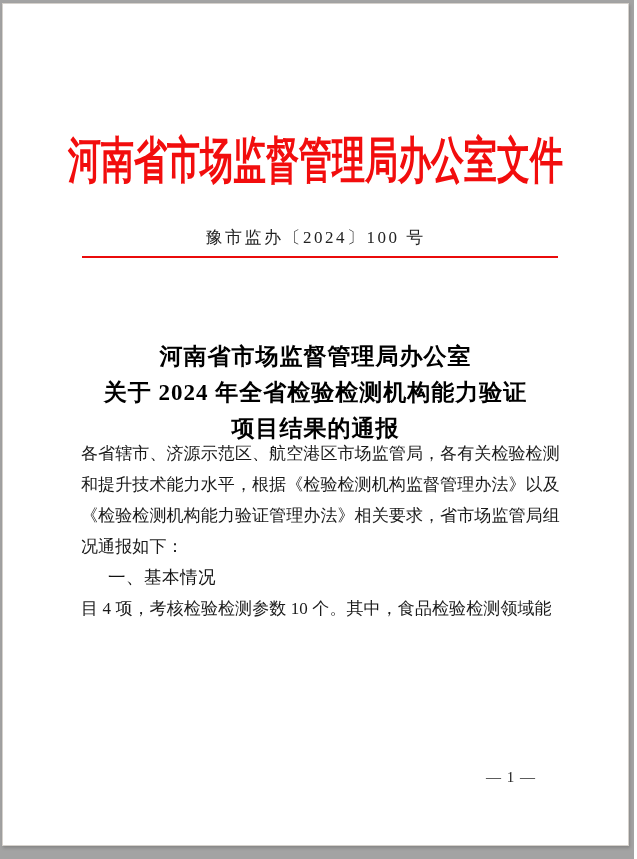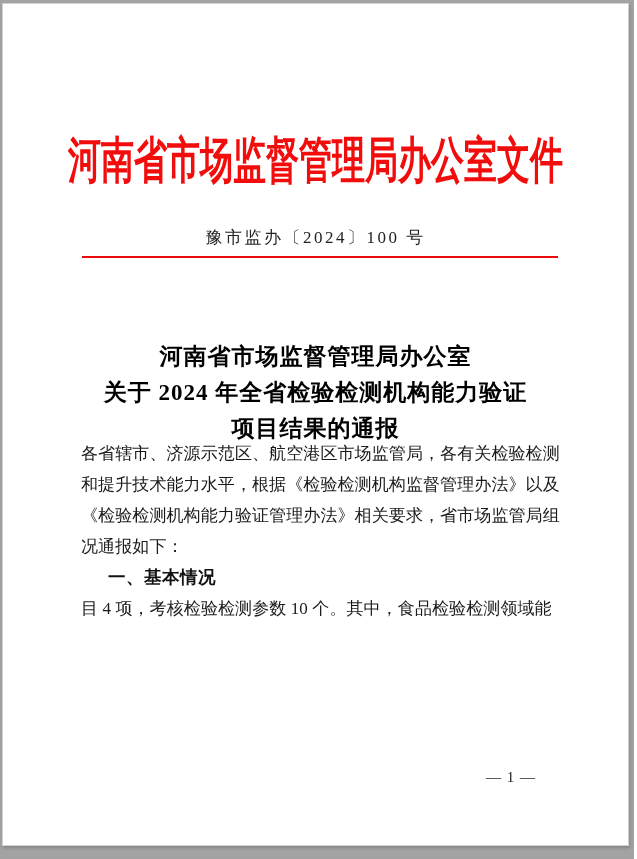--- a/index.html
+++ b/index.html
@@ -36,21 +36,21 @@
   }
   .doc-title .t-line { white-space:nowrap; }
   .body-block {
     position:absolute; left:78px; top:434px; width:480px;
     font-size:17px; line-height:31px; color:#1a1a1a;
   }
   .b-line { height:31px; white-space:nowrap; letter-spacing:0.1px; }
   .b-indent { text-indent:26px; }
   .b-heading {
     font-family:"Liberation Sans","DejaVu Sans",sans-serif;
-    font-weight:700; font-size:17.5px; text-indent:27px;
+    font-weight:400; font-size:17.5px; text-indent:27px;
     color:#111111; letter-spacing:0.5px;
   }
   .page-number {
     position:absolute; right:92px; top:765px;
     font-size:15px; letter-spacing:1px; color:#222222; white-space:nowrap;
   }
 </style>
 </head>
 <body>
 

